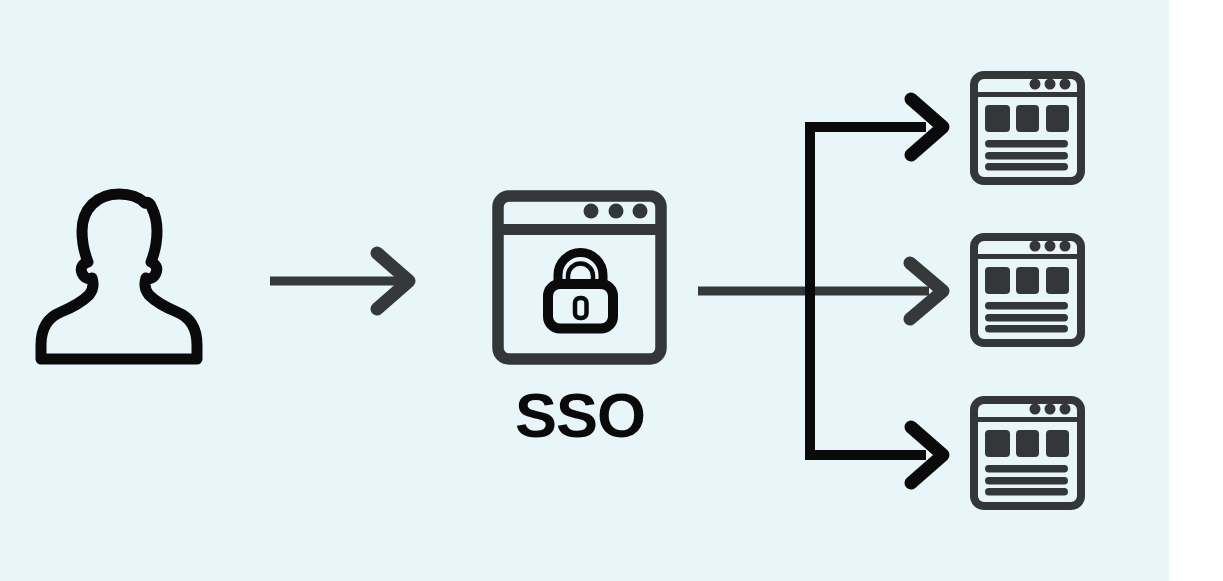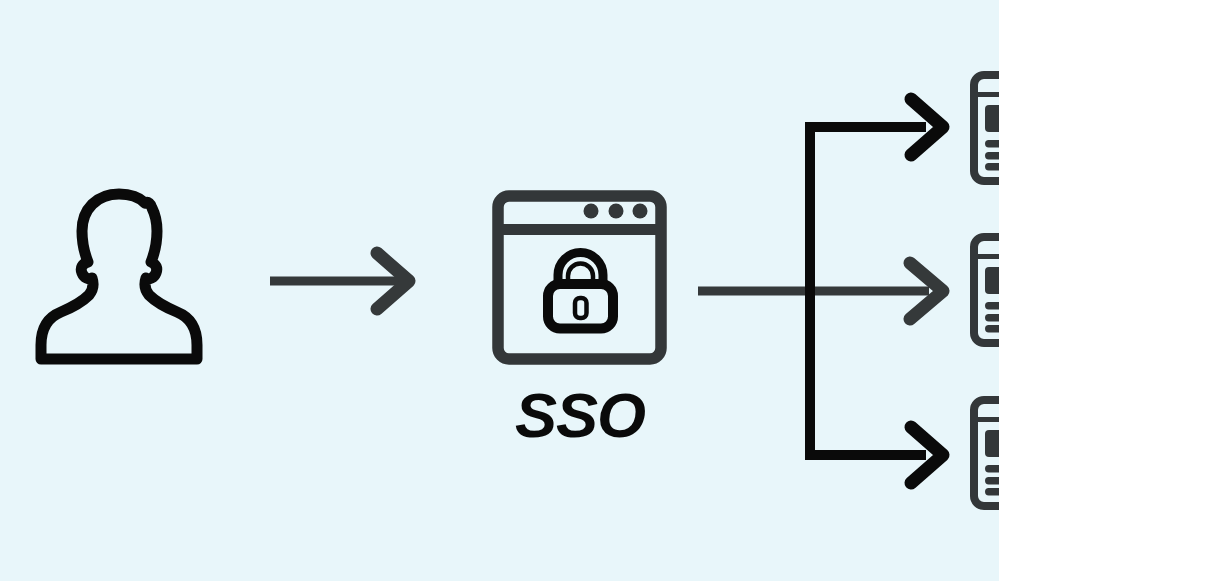--- a/index.html
+++ b/index.html
@@ -1,26 +1,25 @@
 <!DOCTYPE html>
 <html style="--background: #e8f6fa; --ink-black: #0a0a0a; --frame-charcoal: #333739; --arrow-gray: #35393a;"><head>
 <meta charset="utf-8">
 <style>
   html, body {
     margin: 0;
     padding: 0;
   }
   .canvas {
     position: relative;
-    width: 999px;
+    width: 1169px;
     height: 581px;
     background: var(--background, #e8f6fa);
     overflow: hidden;
     font-family: "Liberation Sans", sans-serif;
-    font-style: italic;
   }
   svg { display: block; }
 
   .stroke-ink   { stroke: var(--ink-black, #0a0a0a); fill: none; }
   .stroke-frame { stroke: var(--frame-charcoal, #333739); fill: none; }
   .fill-frame   { fill: var(--frame-charcoal, #333739); stroke: none; }
   .stroke-arrow { stroke: var(--arrow-gray, #35393a); fill: none; }
 
   .chevron {
     stroke-linecap: round;

